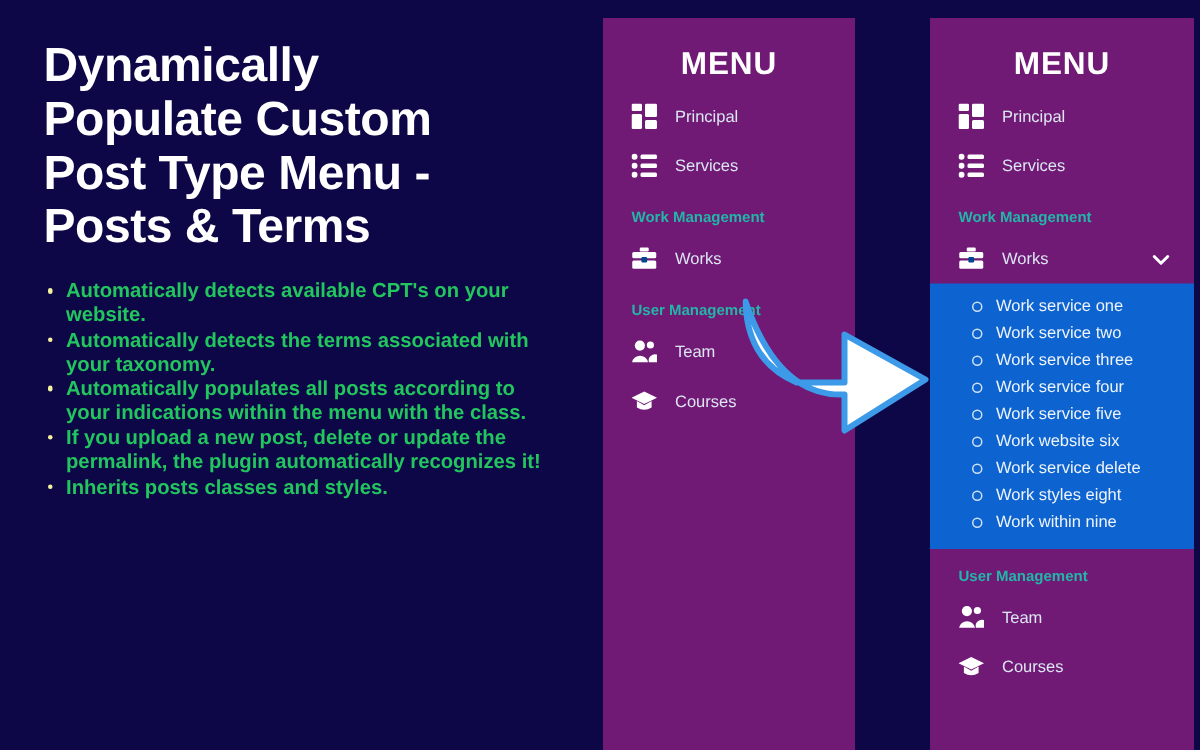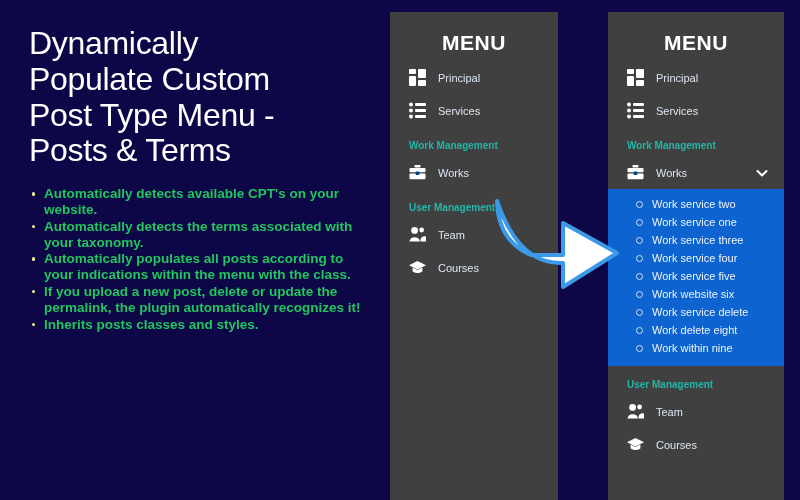--- a/index.html
+++ b/index.html
@@ -16,21 +16,21 @@
   
   .promo {
     position:absolute;
     left:0; top:0;
     width:390px; height:500px;
     padding:26px 14px 0 29px;
   }
   .promo-title {
     color:#ffffff;
     font-size:32px;
-    font-weight:normal;
+    font-weight:bold;
     line-height:1.12;
     letter-spacing:-0.3px;
     white-space:pre-line;
   }
   .promo-list {
     margin-top:17px;
     list-style:none;
   }
   .promo-list li {
     position:relative;
@@ -46,22 +46,23 @@
     position:absolute;
     left:3px; top:6px;
     width:3.2px; height:3.2px;
     border-radius:50%;
     background:#f2f2a0;
   }
 
   
   .panel {
     position:absolute;
-    background:#404040;
+    background:#701a75;
     overflow:hidden;
+    margin-left:12px;
   }
   .panel-left  { left:390px; top:12px;  width:168px; height:488px; }
   .panel-right { left:608px; top:12px;  width:176px; height:488px; }
 
   .menu-heading {
     color:#ffffff;
     font-size:21px;
     font-weight:bold;
     letter-spacing:0.6px;
     text-align:center;
@@ -275,49 +276,49 @@
     <span class="chevron">
       <svg viewBox="0 0 12 12">
           <path d="M1.5 4 L6 8.5 L10.5 4" stroke="#ffffff" stroke-width="2" fill="none" stroke-linecap="round" stroke-linejoin="round"></path>
         </svg>
     </span>
   </div>
 
   <div class="submenu">
     <div class="submenu-item">
       <span class="sub-bullet"></span>
+      <span>Work service one</span>
+    </div>
+    <div class="submenu-item">
+      <span class="sub-bullet"></span>
       <span>Work service two</span>
     </div>
     <div class="submenu-item">
       <span class="sub-bullet"></span>
-      <span>Work service one</span>
-    </div>
-    <div class="submenu-item">
-      <span class="sub-bullet"></span>
       <span>Work service three</span>
     </div>
     <div class="submenu-item">
       <span class="sub-bullet"></span>
       <span>Work service four</span>
     </div>
     <div class="submenu-item">
       <span class="sub-bullet"></span>
       <span>Work service five</span>
     </div>
     <div class="submenu-item">
       <span class="sub-bullet"></span>
       <span>Work website six</span>
     </div>
     <div class="submenu-item">
       <span class="sub-bullet"></span>
       <span>Work service delete</span>
     </div>
     <div class="submenu-item">
       <span class="sub-bullet"></span>
-      <span>Work delete eight</span>
+      <span>Work styles eight</span>
     </div>
     <div class="submenu-item">
       <span class="sub-bullet"></span>
       <span>Work within nine</span>
     </div>
   </div>
 
   <div class="group-title">User Management</div>
 
   <div class="menu-item">

